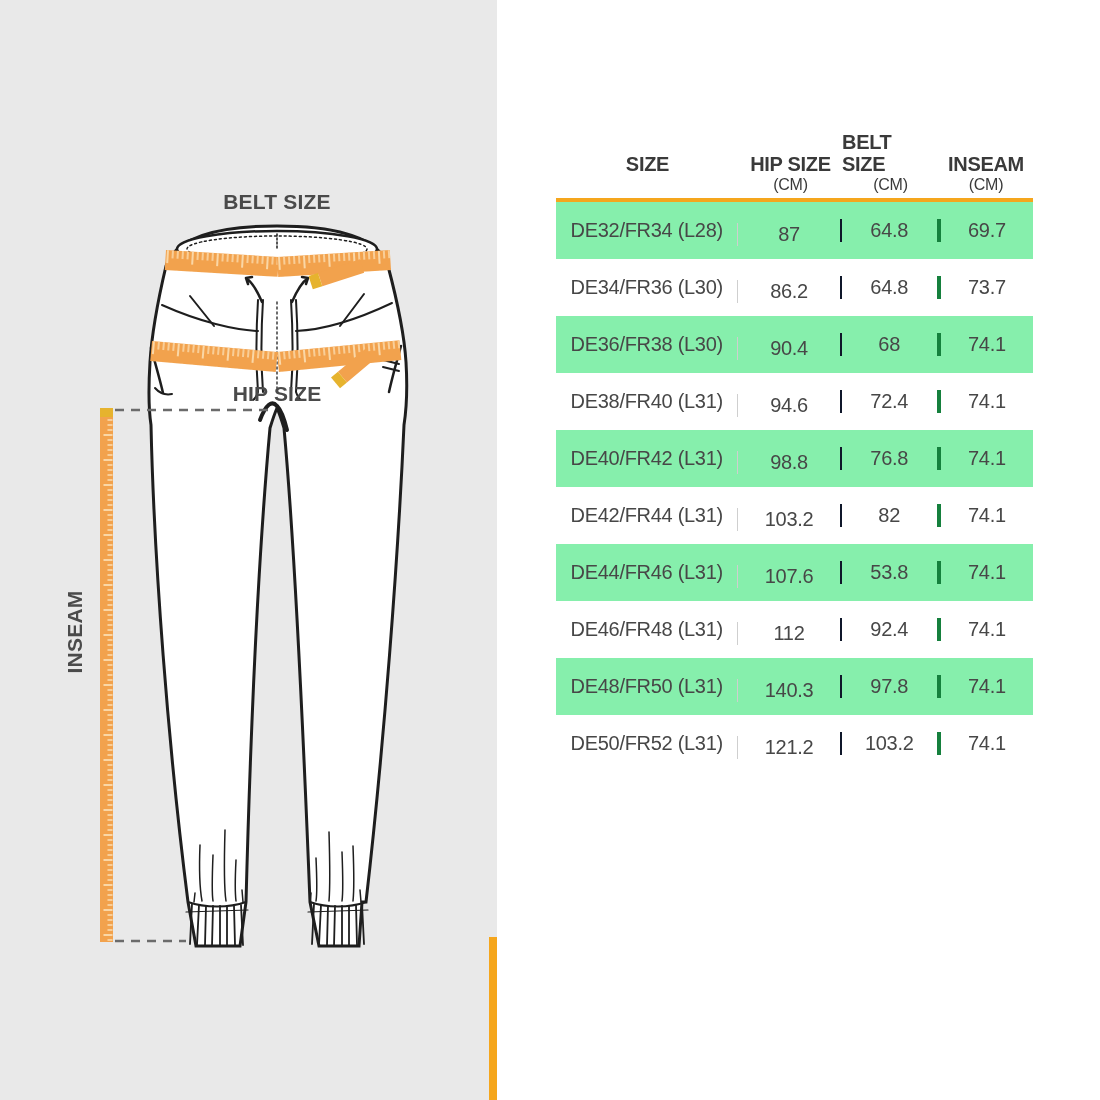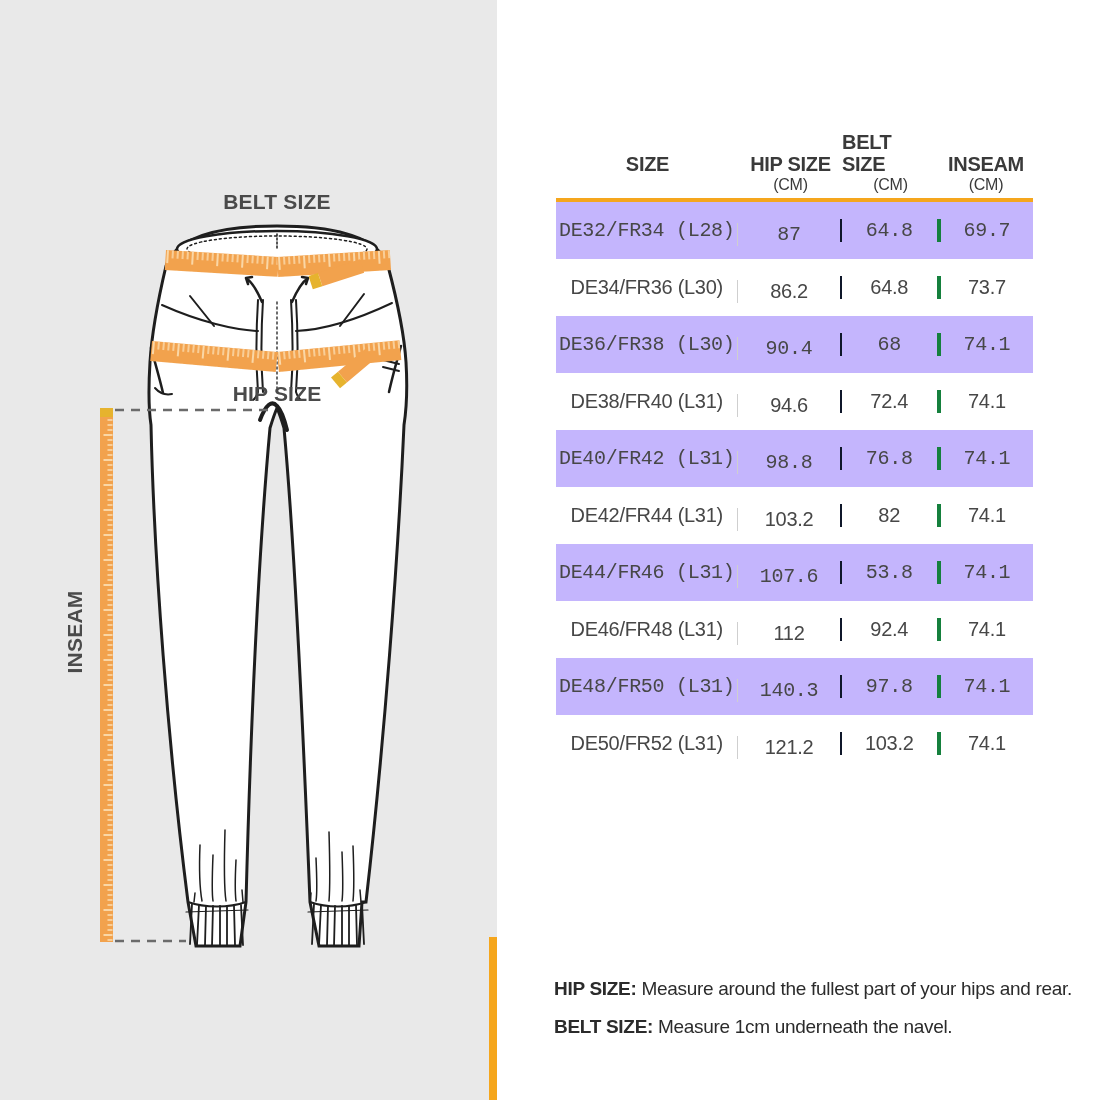--- a/index.html
+++ b/index.html
@@ -15,21 +15,21 @@
   .inseam-label{left:-5px;top:612px;height:40px;line-height:40px;transform:rotate(-90deg);}
   
   .size-table{position:absolute;left:556px;top:131px;width:477px;color:#474747;}
   .thead{display:flex;}
   .hcell{display:flex;flex-direction:column;justify-content:flex-end;align-items:center;}
   .hc1{width:183px;align-items:center;}.hc2{width:103px;}.hc3{width:97px;}.hc4{width:94px;}
   .hlabel{font-weight:bold;font-size:20px;color:#3A3A3A;letter-spacing:-0.3px;line-height:22px;}
   .hunit{font-size:16px;color:#3A3A3A;height:19px;line-height:19px;letter-spacing:-0.3px;}
   .rule{height:4px;background:#F5A61D;margin-top:4px;}
   .trow{display:flex;height:57px;align-items:center;font-size:20px;letter-spacing:-0.3px;}
-  .trow.alt{background:#c4b5fd;font-family:Liberation Mono, monospace;}
+  .trow.alt{background:#86efac;}
   .c{text-align:center;}
   .cc1{width:183px;}
   .cc2{width:102px;border-left:1px solid #CFCFCF;margin-top:8px;}
   .cc3{width:96px;border-left:2px solid #0f172a;}
   .cc4{width:93px;border-left:4px solid #15803d;}
   
   .notes{position:absolute;left:554px;top:970px;font-size:19px;color:#2B2B2B;
          letter-spacing:-0.3px;white-space:nowrap;}
   .note{line-height:38px;}
   .nlabel{font-weight:bold;}
@@ -256,22 +256,14 @@
     </div>
         <div class="trow">
       <div class="c cc1">DE50/FR52 (L31)</div>
       <div class="c cc2">121.2</div>
       <div class="c cc3">103.2</div>
       <div class="c cc4">74.1</div>
     </div>
       </div>
   </div>
 
-  <div class="notes">
-    <div class="note">
-      <span class="nlabel">HIP SIZE:</span><span> Measure around the fullest part of your hips and rear.</span>
-    </div>
-    <div class="note">
-      <span class="nlabel">BELT SIZE:</span><span> Measure 1cm underneath the navel.</span>
-    </div>
-  </div>
 
 </div>
 
 </body></html>

